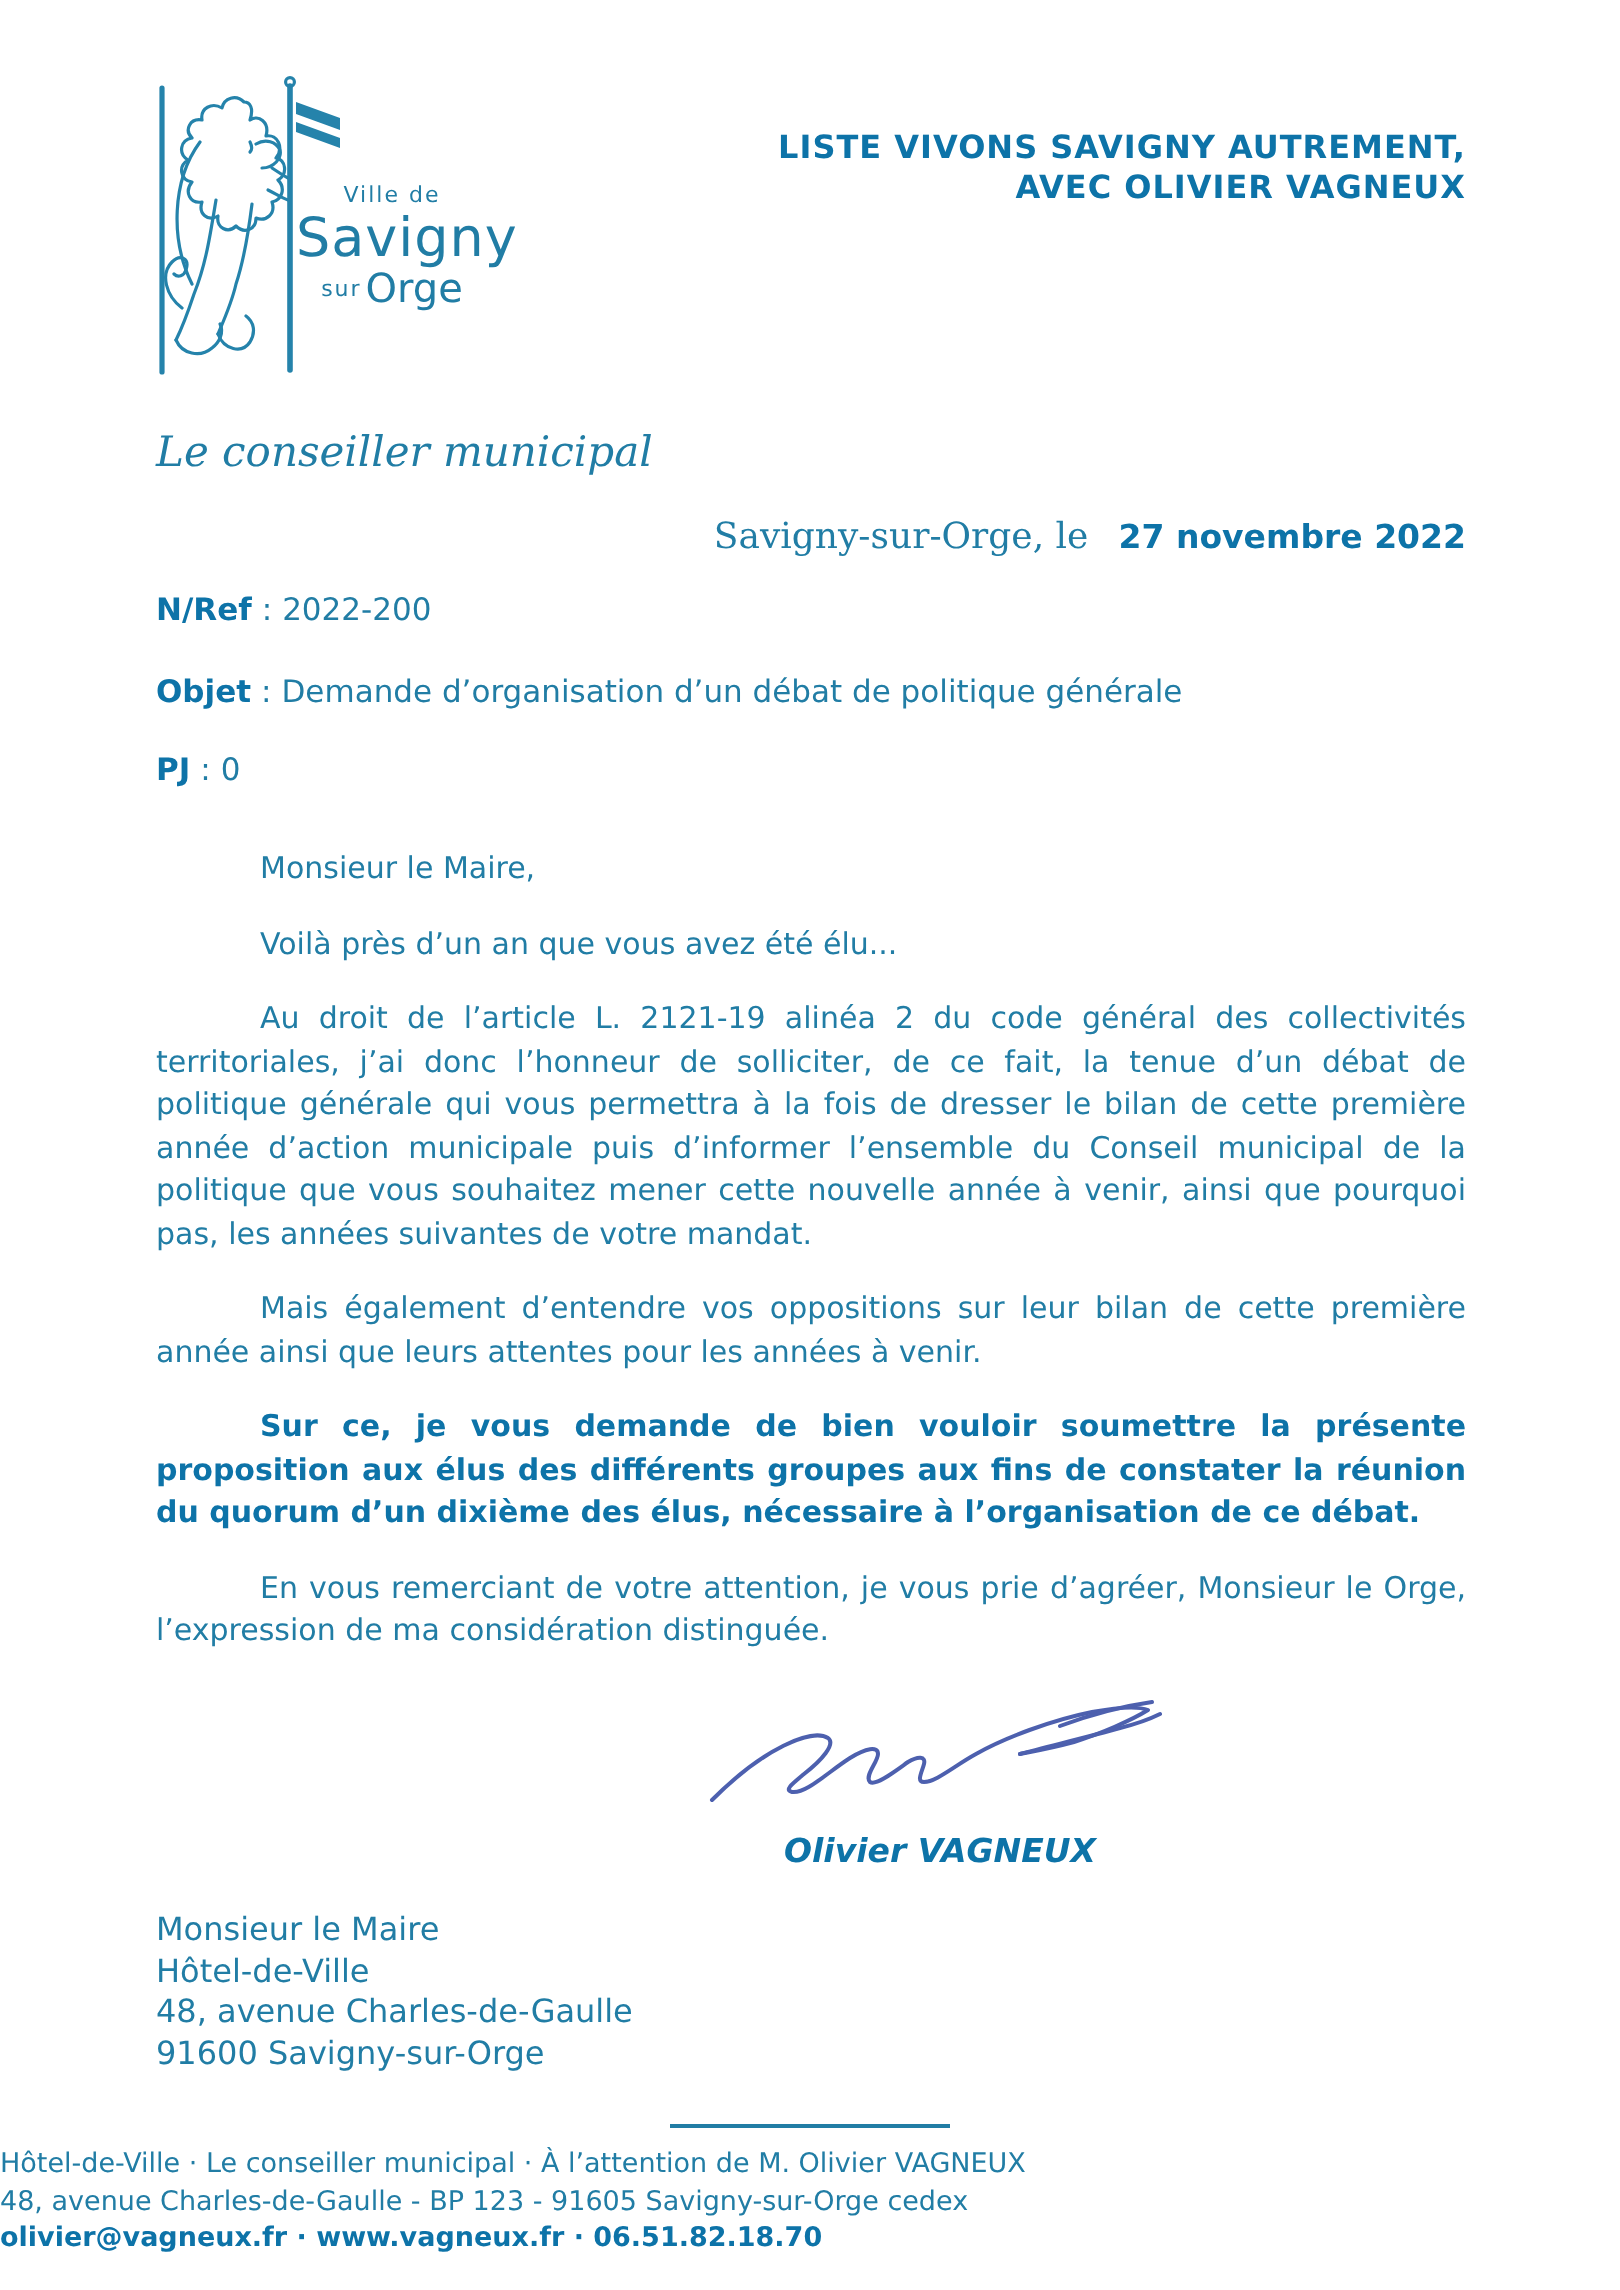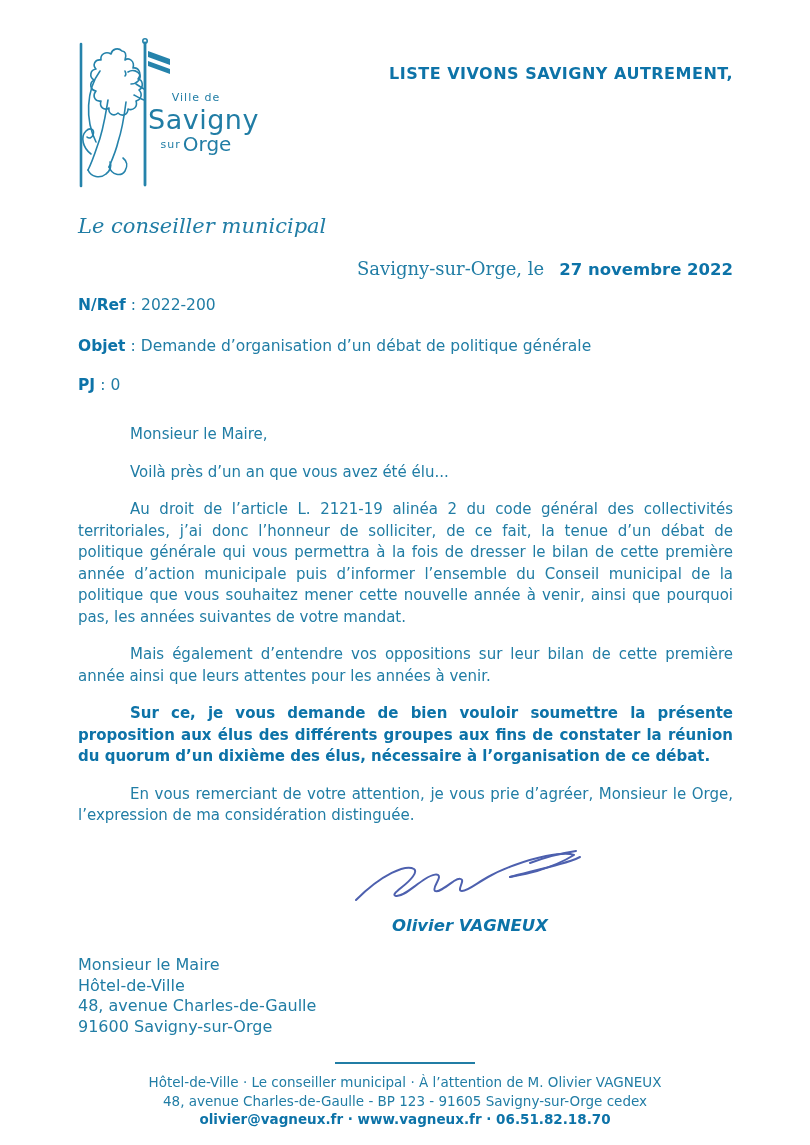--- a/index.html
+++ b/index.html
@@ -52,21 +52,21 @@
     font-size:15px;line-height:21.5px;text-align:justify;color:var(--teal);
   }
   .letter-body p{text-indent:52px;margin-bottom:16px;}
   .letter-body p.bold{font-weight:bold;color:var(--accent);}
   
   .signature-block{position:absolute;left:335px;top:846px;width:270px;text-align:center;font-style:italic;}
   .signatory-name{font-weight:bold;font-size:16.5px;color:var(--accent);margin-top:4px;}
   
   .recipient{position:absolute;left:78px;top:955px;font-size:16px;line-height:20.5px;color:var(--teal);}
   
-  .footer{position:absolute;left:0;top:1062px;width:810px;text-align:center;color:var(--teal);}
+  .footer{position:absolute;left:0;top:1062px;width:810px;color:var(--teal);}
   .footer-rule{width:140px;height:2px;background:var(--teal);margin:0 auto 9px auto;}
   .footer-line{font-size:13.5px;line-height:18.5px;}
   .footer-line.bold{font-weight:bold;color:var(--accent);}
 </style>
 </head>
 <body>
 
 <div class="page">
 
   <div class="logo">
@@ -103,20 +103,21 @@
     </svg>
     <div class="logo-text">
       <div class="logo-villede">Ville de</div>
       <div class="logo-savigny">Savigny</div>
       <div class="logo-surorge"><span class="logo-sur">sur</span><span>Orge</span></div>
     </div>
   </div>
 
   <div class="masthead">
     <div>LISTE VIVONS SAVIGNY AUTREMENT,</div>
+    <div>AVEC OLIVIER VAGNEUX</div>
   </div>
 
   <div class="sender-title">Le conseiller municipal</div>
 
   <div class="dateline">
     <span class="place">Savigny-sur-Orge, le</span>
     <span class="date">27 novembre 2022</span>
   </div>
 
   <div class="meta meta-ref">

